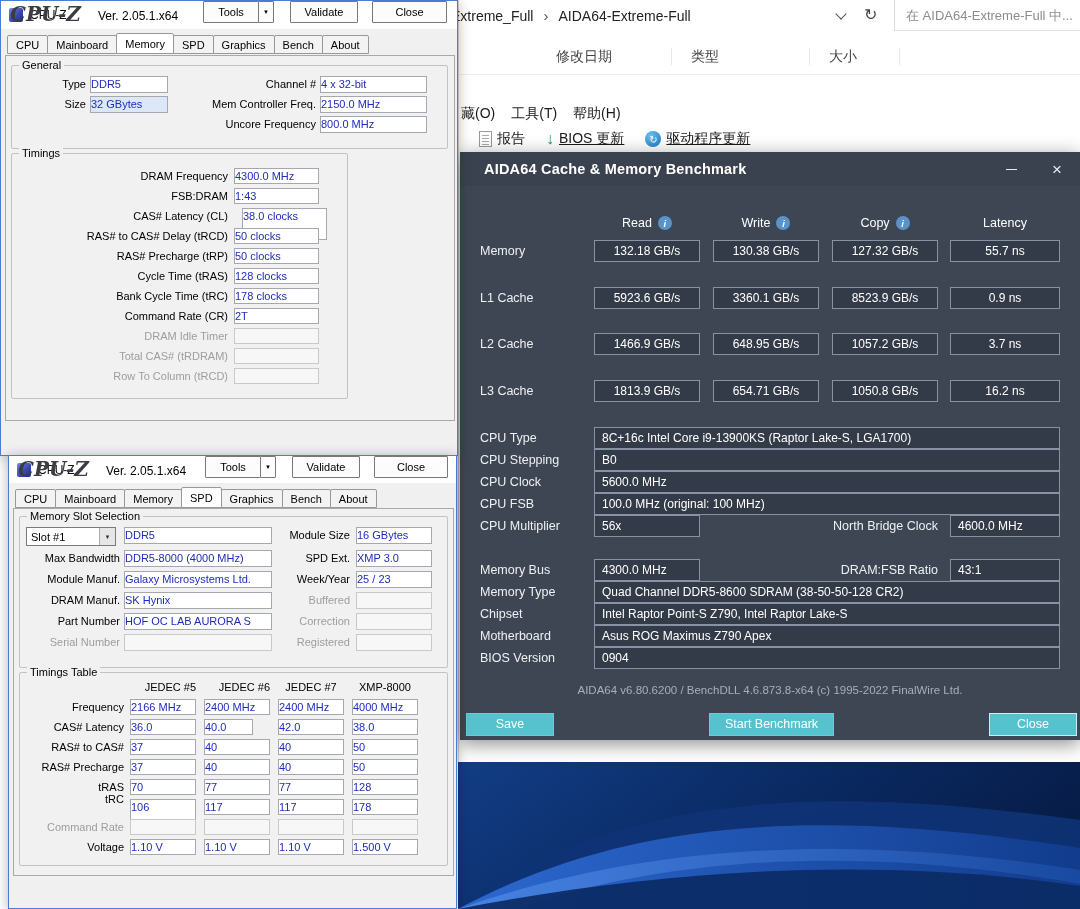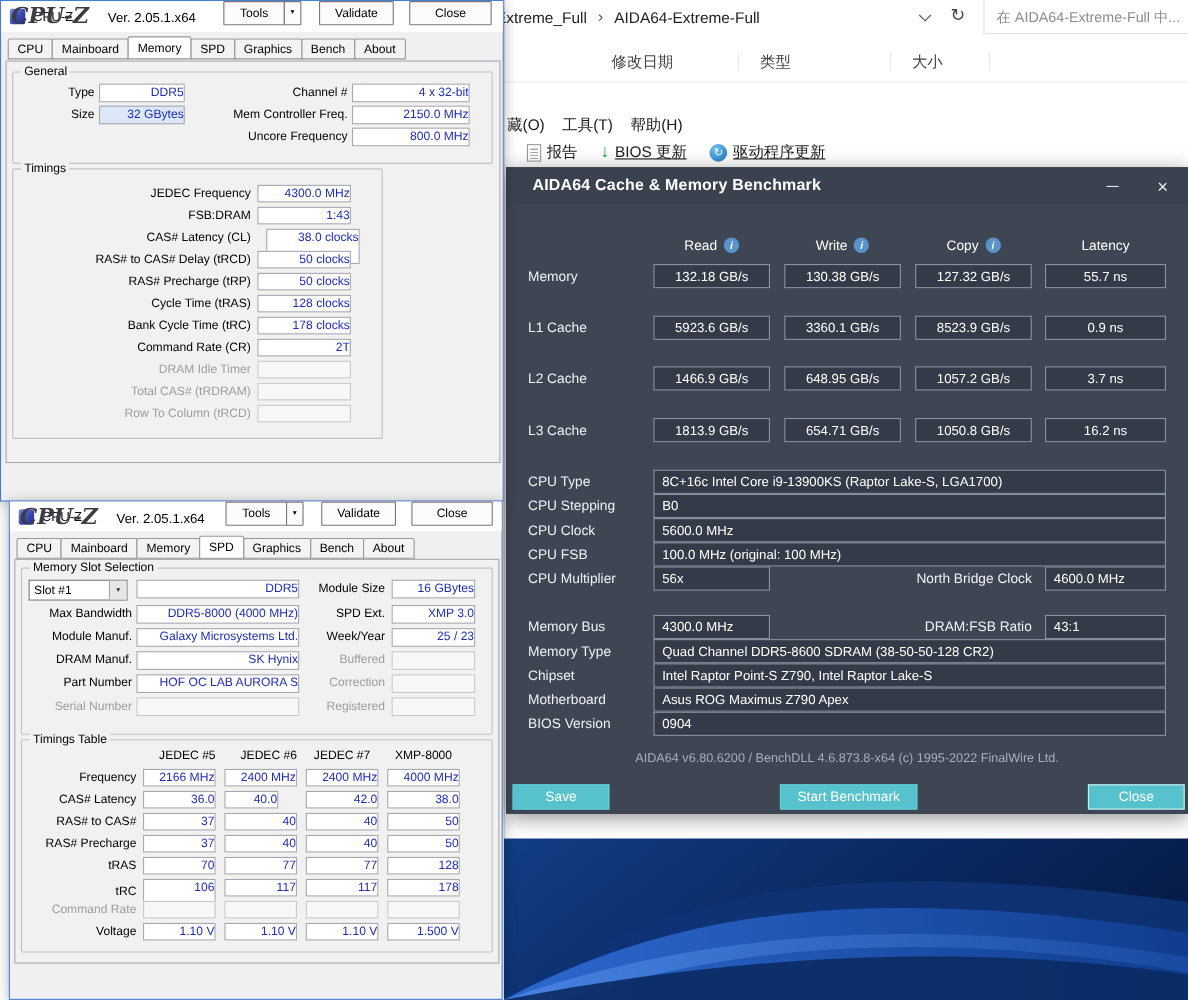--- a/index.html
+++ b/index.html
@@ -39,21 +39,21 @@
 .cz-min-glyph{width:10px;height:1px;background:#333}
 .cz-max-glyph{width:9px;height:9px;border:1px solid #c5c5c5}
 .cz-close-glyph{font-size:15px;color:#333;line-height:1}
 .cz-tabs{position:absolute;left:6px;display:flex;z-index:3}
 .cz-tab{padding:0 8px;height:19px;line-height:18px;background:#f3f3f3;border:1px solid #989898;margin-right:-1px;border-radius:2px 2px 0 0;white-space:nowrap}
 .cz-tab.active{background:#fff;height:21px;margin-top:-2px;line-height:21px;position:relative;z-index:4}
 .cz-page{position:absolute;background:#f1f1f2;border:1px solid #a9a9ad}
 .cz-group{position:absolute;border:1px solid #c2c2c2;border-radius:2px}
 .cz-gtitle{position:absolute;top:-7px;left:7px;background:#f1f1f2;padding:0 3px;font-size:11px;line-height:13px}
 .cz-label{position:absolute;text-align:right;line-height:17px;white-space:nowrap}
-.cz-box{position:absolute;height:17px;line-height:15px;background:#fff;border:1px solid #a5a8af;color:#1e2cba;text-align:right;white-space:nowrap;overflow:hidden}
+.cz-box{position:absolute;height:17px;line-height:15px;background:#fff;border:1px solid #a5a8af;color:#1e2cba;text-align:left;white-space:nowrap;overflow:hidden}
 .cz-box.blue-bg{background:#dce8f8}
 .cz-box.empty{border-color:#c9c9c9;background:#f7f7f7}
 .dim{color:#9d9d9d}
 .cz-logo{position:absolute;left:9px;top:1px;font-family:"DejaVu Serif",serif;font-style:italic;font-weight:bold;font-size:20px;color:#3c3c44}
 .cz-ver{position:absolute;top:8px;font-size:12px;white-space:nowrap}
 .cz-btn{position:absolute;height:22px;background:#fcfcfc;border:1px solid #787878;border-radius:1px;line-height:20px;text-align:center}
 .glyph{font-style:normal}
 .cz-combo{position:absolute;height:19px;background:#fff;border:1px solid #7a7a7a;display:flex;align-items:center}
 .cz-combo-text{flex:1;padding-left:4px}
 .cz-combo-btn{width:16px;height:100%;background:#e6e6e6;border-left:1px solid #aaa;display:flex;align-items:center;justify-content:center;font-size:6px;color:#333}
@@ -303,21 +303,21 @@
     <span class="cz-label" style="left:152px;top:30px;width:152px">Mem Controller Freq.</span>
     <span class="cz-box" style="left:308px;top:30px;width:107px">2150.0 MHz</span>
 
     <span class="cz-label" style="left:152px;top:50px;width:152px">Uncore Frequency</span>
     <span class="cz-box" style="left:308px;top:50px;width:107px">800.0 MHz</span>
   </div>
 
   <div class="cz-group" style="left:10px;top:152px;width:337px;height:246px">
     <span class="cz-gtitle">Timings</span>
 
-    <span class="cz-label" style="left:2px;top:14px;width:214px">JEDEC Frequency</span>
+    <span class="cz-label" style="left:2px;top:14px;width:214px">DRAM Frequency</span>
     <span class="cz-box" style="left:222px;top:14px;width:85px;height:16px">4300.0 MHz</span>
     <span class="cz-label" style="left:2px;top:34px;width:214px">FSB:DRAM</span>
     <span class="cz-box" style="left:222px;top:34px;width:85px;height:16px">1:43</span>
     <span class="cz-label" style="left:2px;top:54px;width:214px">CAS# Latency (CL)</span>
     <span class="cz-box" style="left:230px;top:54px;width:85px;height:32px">38.0 clocks</span>
     <span class="cz-label" style="left:2px;top:74px;width:214px">RAS# to CAS# Delay (tRCD)</span>
     <span class="cz-box" style="left:222px;top:74px;width:85px;height:16px">50 clocks</span>
     <span class="cz-label" style="left:2px;top:94px;width:214px">RAS# Precharge (tRP)</span>
     <span class="cz-box" style="left:222px;top:94px;width:85px;height:16px">50 clocks</span>
     <span class="cz-label" style="left:2px;top:114px;width:214px">Cycle Time (tRAS)</span>
@@ -439,21 +439,21 @@
     <span class="cz-box" style="left:184px;top:86px;width:66px;height:16px">40</span>
     <span class="cz-box" style="left:258px;top:86px;width:66px;height:16px">40</span>
     <span class="cz-box" style="left:332px;top:86px;width:66px;height:16px">50</span>
 
     <span class="cz-label" style="left:2px;top:106px;width:102px">tRAS</span>
     <span class="cz-box" style="left:110px;top:106px;width:66px;height:16px">70</span>
     <span class="cz-box" style="left:184px;top:106px;width:66px;height:16px">77</span>
     <span class="cz-box" style="left:258px;top:106px;width:66px;height:16px">77</span>
     <span class="cz-box" style="left:332px;top:106px;width:66px;height:16px">128</span>
 
-    <span class="cz-label" style="left:2px;top:130px;width:102px">tRC</span>
+    <span class="cz-label" style="left:2px;top:118px;width:102px">tRC</span>
     <span class="cz-box" style="left:110px;top:126px;width:66px;height:32px">106</span>
     <span class="cz-box" style="left:184px;top:126px;width:66px;height:16px">117</span>
     <span class="cz-box" style="left:258px;top:126px;width:66px;height:16px">117</span>
     <span class="cz-box" style="left:332px;top:126px;width:66px;height:16px">178</span>
 
     <span class="cz-label dim" style="left:2px;top:146px;width:102px">Command Rate</span>
     <span class="cz-box empty" style="left:110px;top:146px;width:66px;height:16px"></span>
     <span class="cz-box empty" style="left:184px;top:146px;width:66px;height:16px"></span>
     <span class="cz-box empty" style="left:258px;top:146px;width:66px;height:16px"></span>
     <span class="cz-box empty" style="left:332px;top:146px;width:66px;height:16px"></span>

